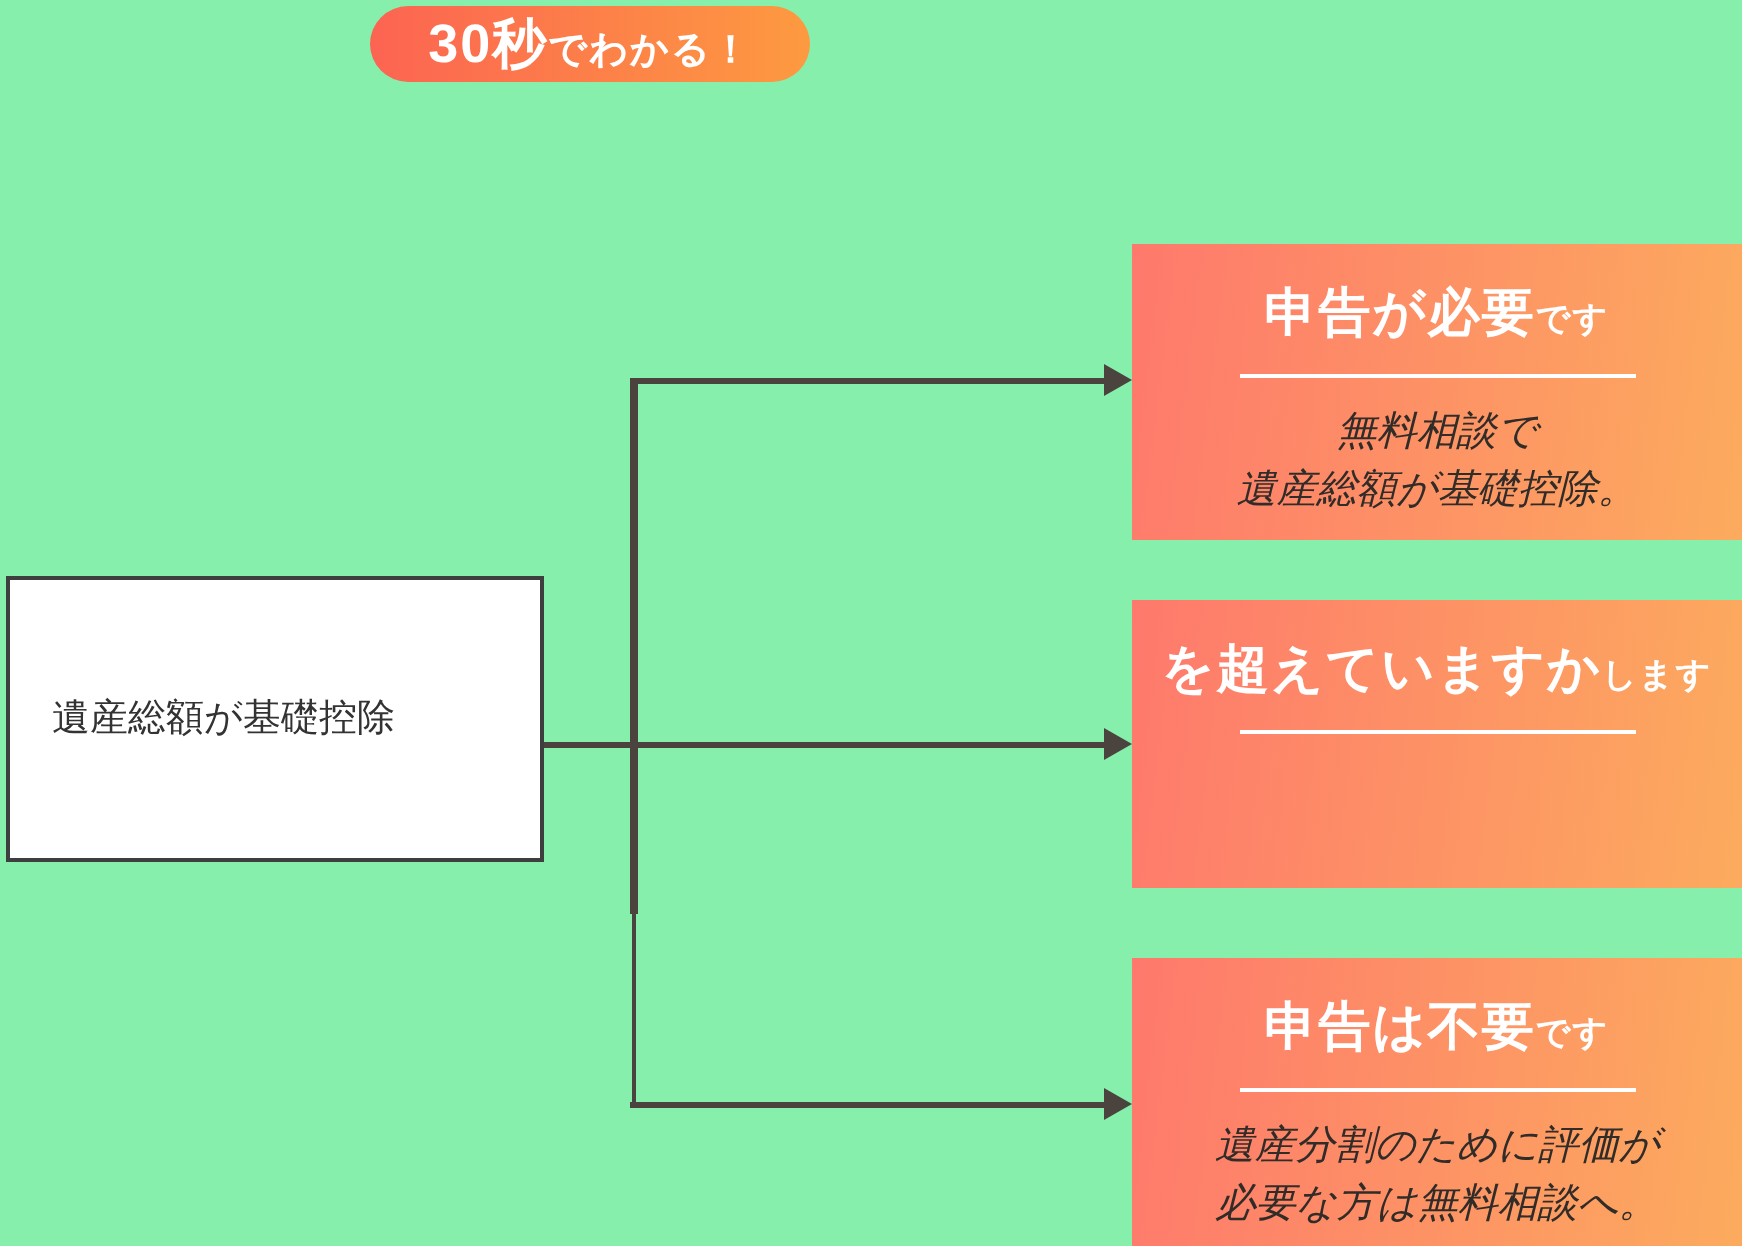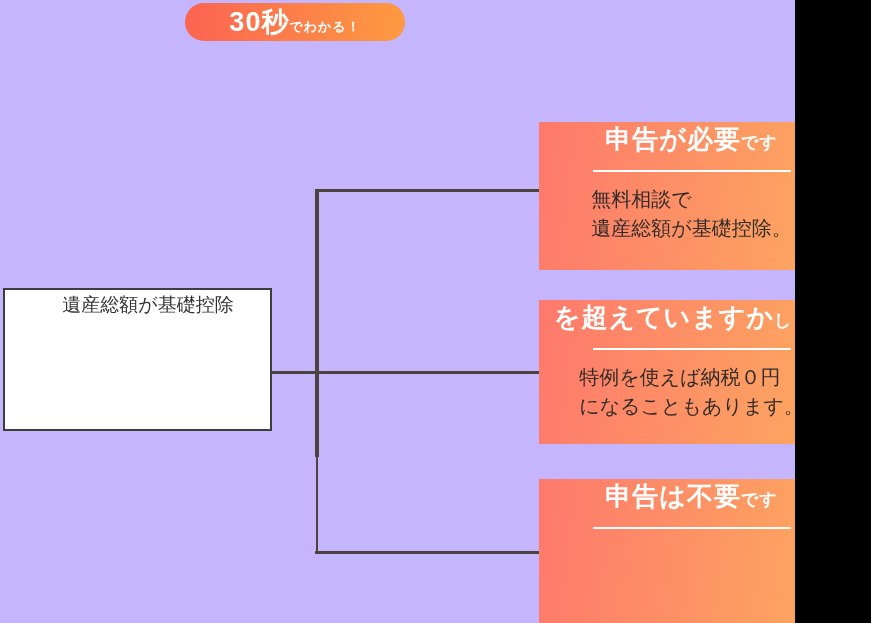--- a/index.html
+++ b/index.html
@@ -3,23 +3,23 @@
 <meta charset="utf-8">
 <style>
   html, body {
     margin: 0;
     padding: 0;
     background: #000000;
     font-family: "Liberation Sans", "DejaVu Sans", sans-serif;
   }
   .stage {
     position: relative;
-    width: 795px;
+    width: 871px;
     height: 623px;
-    background: #c4b5fd;
+    background: #86efac;
     overflow: hidden;
   }
 
   
   .badge {
     position: absolute;
     left: 185px;
     top: 3px;
     width: 220px;
     height: 38px;
@@ -30,37 +30,37 @@
     justify-content: center;
     color: #ffffff;
   }
   .badge-big {
     font-size: 27px;
     font-weight: bold;
     line-height: 38px;
     letter-spacing: 1px;
   }
   .badge-small {
-    font-size: 13px;
+    font-size: 19px;
     font-weight: bold;
     letter-spacing: 1px;
   }
 
   
   .qbox {
     position: absolute;
     left: 3px;
     top: 288px;
     width: 269px;
     height: 143px;
     box-sizing: border-box;
     background: #ffffff;
     border: 2px solid #3e3e3e;
     display: flex;
-    flex-direction: row;
+    flex-direction: column;
     justify-content: center;
     padding-left: 21px;
   }
   .qline {
     font-size: 19px;
     line-height: 30px;
     color: #333333;
     white-space: nowrap;
   }
 
@@ -74,24 +74,25 @@
     width: 0;
     height: 0;
     border-top: 8px solid transparent;
     border-bottom: 8px solid transparent;
     border-left: 14px solid #4a433e;
   }
 
   
   .rbox {
     position: absolute;
-    left: 539px;
+    left: 566px;
     width: 305px;
     background: linear-gradient(97deg, #fe796c 0%, #fcab5e 100%);
     box-sizing: border-box;
+    padding-top: 17px;
     color: #ffffff;
   }
   .rtitle {
     text-align: center;
     white-space: nowrap;
   }
   .rtitle-main {
     font-size: 26px;
     font-weight: bold;
     letter-spacing: 1px;
@@ -105,21 +106,22 @@
     width: 198px;
     height: 2px;
     background: #ffffff;
     margin: 13px auto 13px auto;
   }
   .rbody {
     text-align: center;
   }
   .rbody-inner {
     display: inline-block;
-    text-align: left;
+    text-align: center;
+    font-style: italic;
   }
   .rbody-line {
     font-size: 20px;
     line-height: 29px;
     color: #322c29;
     white-space: nowrap;
   }
 </style>
 </head>
 <body>
@@ -156,28 +158,28 @@
         <div class="rbody-line">遺産総額が基礎控除。</div>
       </div>
     </div>
   </div>
 
   <div class="rbox" style="top:300px; height:144px;">
     <div class="rtitle">
       <span class="rtitle-main">を超えていますか</span><span class="rtitle-suffix">します</span>
     </div>
     <div class="rdivider"></div>
-    <div class="rbody">
-      <div class="rbody-inner">
-        <div class="rbody-line">特例を使えば納税０円</div>
-        <div class="rbody-line">になることもあります。</div>
-      </div>
-    </div>
   </div>
 
   <div class="rbox" style="top:479px; height:144px;">
     <div class="rtitle">
       <span class="rtitle-main">申告は不要</span><span class="rtitle-suffix">です</span>
     </div>
     <div class="rdivider"></div>
+    <div class="rbody">
+      <div class="rbody-inner">
+        <div class="rbody-line">遺産分割のために評価が</div>
+        <div class="rbody-line">必要な方は無料相談へ。</div>
+      </div>
+    </div>
   </div>
 
 </div>
 
 </body></html>

